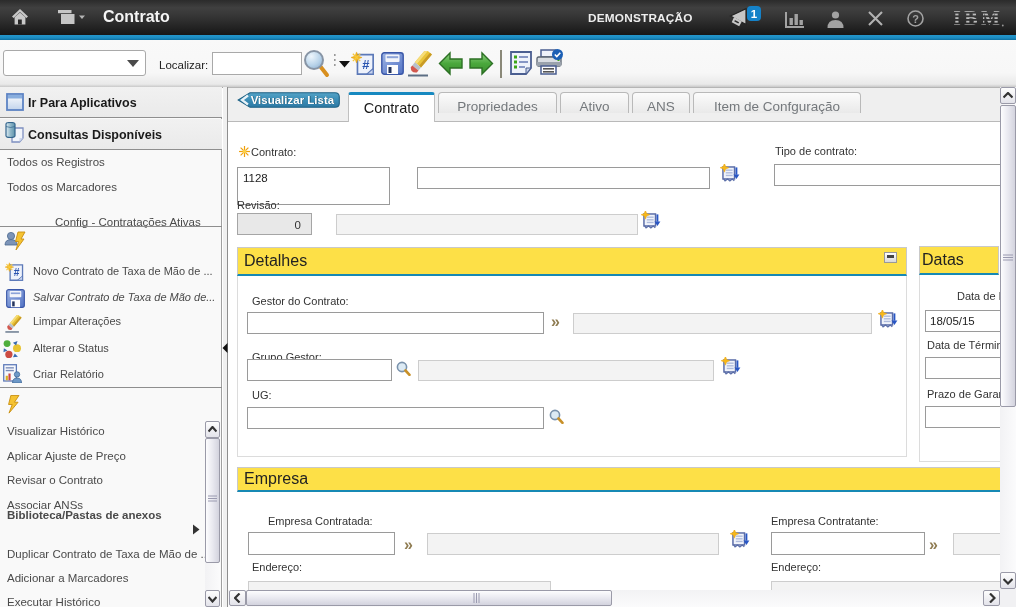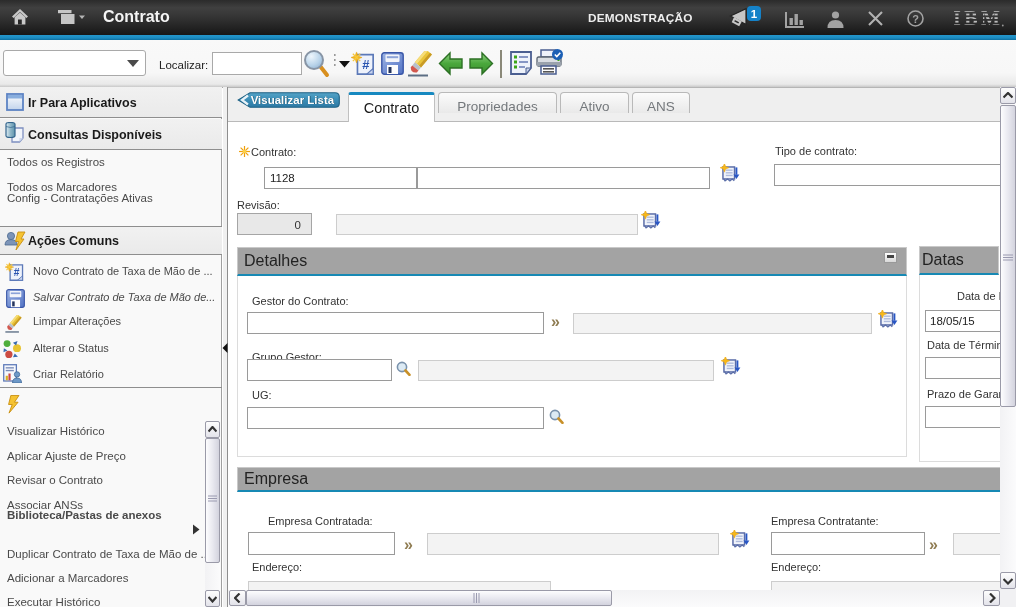--- a/index.html
+++ b/index.html
@@ -43,21 +43,21 @@
 #tabstrip { position:absolute; left:228px; top:87px; width:772px; height:35px; background:#efefef; border-top:1px solid #b5b5b5; }
 #main { position:absolute; left:228px; top:122px; width:772px; height:468px; background:#fff; overflow:hidden; }
 .tab { position:absolute; top:92px; height:21px; border:1px solid #b9b9b9; border-bottom:none;
   border-radius:4px 4px 0 0; background:linear-gradient(180deg,#fbfbfb,#e9e9e9);
   font-size:13.5px; color:#74787c; text-align:center; }
 .tab div { margin-top:6px; }
 #tab-active { position:absolute; top:92px; height:30px; background:#fff; border:1px solid #c0c0c0; border-bottom:none;
   border-top:3px solid #1789c0; border-radius:3px 3px 0 0; font-size:14.5px; color:#1a1a1a; text-align:center; z-index:3; }
 
 
-.sect { position:absolute; background:#a3a3a3; border:1px solid #c9c9c9; border-bottom:2px solid #1789b4; }
+.sect { position:absolute; background:#fde047; border:1px solid #c9c9c9; border-bottom:2px solid #1789b4; }
 .sect .t { position:absolute; left:6px; top:4px; font-size:16px; color:#222; }
 .sbox { position:absolute; border:1px solid #dcdcdc; border-top:none; }
 
 
 .sb-btn { position:absolute; background:linear-gradient(180deg,#fdfdfd,#e3e3ea); border:1px solid #9a9aa8; border-radius:2px; }
 .sb-track-v { position:absolute; background:linear-gradient(90deg,#f2f2f4,#fbfbfc); }
 .sb-thumb-v { position:absolute; background:linear-gradient(90deg,#fdfdfe 0%,#e9e9f0 50%,#d3d3de 100%); border:1px solid #9a9aa8; border-radius:2px; }
 .sb-track-h { position:absolute; background:linear-gradient(180deg,#f2f2f4,#fbfbfc); }
 .sb-thumb-h { position:absolute; background:linear-gradient(180deg,#fdfdfe 0%,#e9e9f0 50%,#d3d3de 100%); border:1px solid #9a9aa8; border-radius:2px; }
 </style>
@@ -240,25 +240,22 @@
   <div id="sidebar"></div>
   <div class="abs" style="left:0; top:87px; width:228px; height:1px; background:#a8a8a8;"></div>
   <div class="shead" style="top:119px;">
       <div class="t">Consultas Disponíveis</div>
     </div>
   <div class="shead" style="top:87px;">
       <div class="t">Ir Para Aplicativos</div>
     </div>
   <div class="slink" style="top:156px;">Todos os Registros</div>
   <div class="slink" style="top:181px;">Todos os Marcadores</div>
-  <div class="slink" style="top:192px;">Config - Contratações Ativas</div>
+  <div class="slink" style="top:216px;margin-left:48px;">Config - Contratações Ativas</div>
   <div class="abs" style="top:226px; left:0; width:222px; height:1px; background:#8e8e8e;"></div>
-  <div class="shead" style="top:227px; height:28px;">
-      <div class="t" style="top:7px;">Ações Comuns</div>
-    </div>
   <div class="atext" style="top:265px;">Novo Contrato de Taxa de Mão de ...</div>
   <div class="atext" style="top:291px;font-style:italic;">Salvar Contrato de Taxa de Mão de...</div>
   <div class="atext" style="top:315px;">Limpar Alterações</div>
   <div class="atext" style="top:342px;">Alterar o Status</div>
   <div class="atext" style="top:368px;">Criar Relatório</div>
   <div class="abs" style="top:387px; left:0; width:222px; height:1px; background:#8e8e8e;"></div>
   <div class="slink" style="top:425px;">Visualizar Histórico</div>
   <div class="slink" style="top:450px;">Aplicar Ajuste de Preço</div>
   <div class="slink" style="top:474px;">Revisar o Contrato</div>
   <div class="slink" style="top:499px;">Associar ANSs</div>
@@ -375,20 +372,23 @@
   <div class="abs" style="left:228px; top:121px; width:772px; height:1px; background:#b9b9b9; z-index:2;"></div>
   <div class="tab" style="left:438px; width:119px;">
       <div>Propriedades</div>
     </div>
   <div class="tab" style="left:560px; width:69px;">
       <div>Ativo</div>
     </div>
   <div class="tab" style="left:632px; width:58px;">
       <div>ANS</div>
     </div>
+  <div class="tab" style="left:693px; width:168px;">
+      <div>Item de Confguração</div>
+    </div>
   <div id="tab-active" style="left:348px; width:87px;">
       <div style="margin-top:5px;">Contrato</div>
     </div>
   <svg class="abs" style="left:237px; top:92px; z-index:3;" width="104" height="17" viewBox="0 0 104 17">
     <defs>
         <linearGradient id="vlg" x1="0" y1="0" x2="0" y2="1">
       <stop offset="0" stop-color="#55a3c6"></stop>
           <stop offset="0.45" stop-color="#3c8fb8"></stop>
           <stop offset="1" stop-color="#2d79a4"></stop>
     </linearGradient>
@@ -426,21 +426,21 @@
     <g stroke="#f0a00a" stroke-width="1.2">
         <line x1="5.5" y1="0" x2="5.5" y2="11"></line>
         <line x1="0" y1="5.5" x2="11" y2="5.5"></line>
         <line x1="1.6" y1="1.6" x2="9.4" y2="9.4"></line>
         <line x1="9.4" y1="1.6" x2="1.6" y2="9.4"></line>
       </g>
     <circle cx="5.5" cy="5.5" r="1.8" fill="#fcd34a" stroke="none"></circle>
   </svg>
   <div class="lbl" style="left:251px; top:146px;">Contrato:</div>
   <div class="lbl" style="left:775px; top:145px;">Tipo de contrato:</div>
-  <div class="inp" style="left:237px; top:167px; width:153px; height:22px; font-size:11.5px; color:#222; padding:4px 0 0 5px;margin-left:27px;">1128</div>
+  <div class="inp" style="left:237px; top:167px; width:153px; height:38px; font-size:11.5px; color:#222; padding:4px 0 0 5px;">1128</div>
   <div class="inp" style="left:417px; top:167px; width:293px; height:22px;"></div>
   <svg class="abs" style="left:720px; top:164px;" width="20" height="19" viewBox="0 0 19 18">
       <use href="#detico"></use>
     </svg>
   <div class="inp" style="left:774px; top:164px; width:226px; height:22px; border-right:none;"></div>
   <div class="lbl" style="left:237px; top:199px;">Revisão:</div>
   <div class="abs" style="left:237px; top:213px; width:75px; height:22px; background:#e8e8e8; border:1px solid #a5a5a5; font-size:11.5px; color:#333; text-align:right; padding:5px 10px 0 0;">0</div>
   <div class="ro" style="left:336px; top:214px; width:302px; height:21px;"></div>
   <svg class="abs" style="left:641px; top:211px;" width="20" height="19" viewBox="0 0 19 18">
       <use href="#detico"></use>

